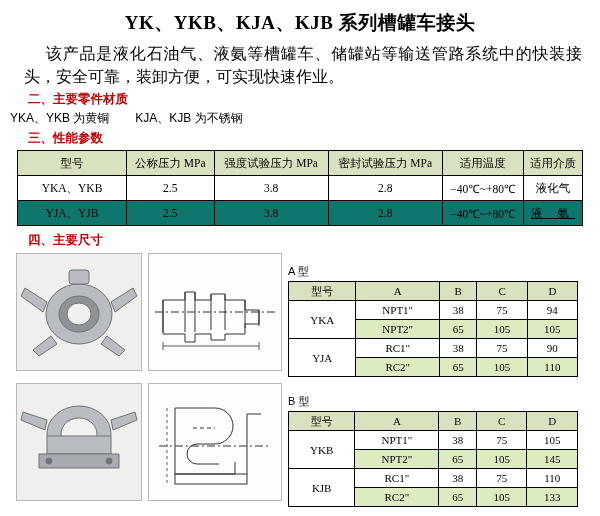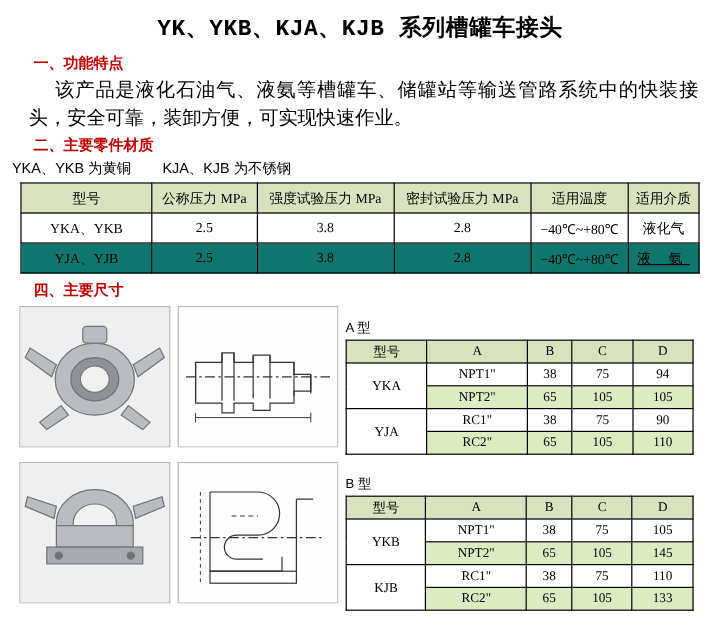--- a/index.html
+++ b/index.html
@@ -17,21 +17,21 @@
   }
   .page {
     width: 600px;
     height: 516px;
     position: relative;
     box-sizing: border-box;
     padding: 0 10px;
   }
   .title {
     text-align: center;
-    font-family: Liberation Mono, monospace;
+    font-family: Liberation Serif, serif;
     font-weight: bold;
     font-size: 19px;
     letter-spacing: 0.5px;
     padding-top: 10px;
     padding-bottom: 6px;
   }
   .sec-head {
     color: #c00000;
     font-weight: bold;
     font-size: 12.5px;
@@ -135,28 +135,28 @@
   
   .photo svg, .draw svg { display:block; }
 </style>
 </head>
 <body>
 
 <div class="page">
 
   <div class="title">YK、YKB、KJA、KJB 系列槽罐车接头</div>
 
-  <div class="sec-head">一、功能特点</div>
   <div class="para indent">该产品是液化石油气、液氨等槽罐车、储罐站等输送管路系统中的快装接头，安全可靠，装卸方便，可实现快速作业。</div>
 
   <div class="sec-head">二、主要零件材质</div>
   <div class="material-line">
     <span>YKA、YKB 为黄铜</span><span class="gap"></span><span>KJA、KJB 为不锈钢</span>
   </div>
 
+  <div class="sec-head">三、性能参数</div>
 
   <table class="perf">
     <thead>
       <tr>
         <th>型号</th>
         <th>公称压力 MPa</th>
         <th>强度试验压力 MPa</th>
         <th>密封试验压力 MPa</th>
         <th>适用温度</th>
         <th>适用介质</th>

